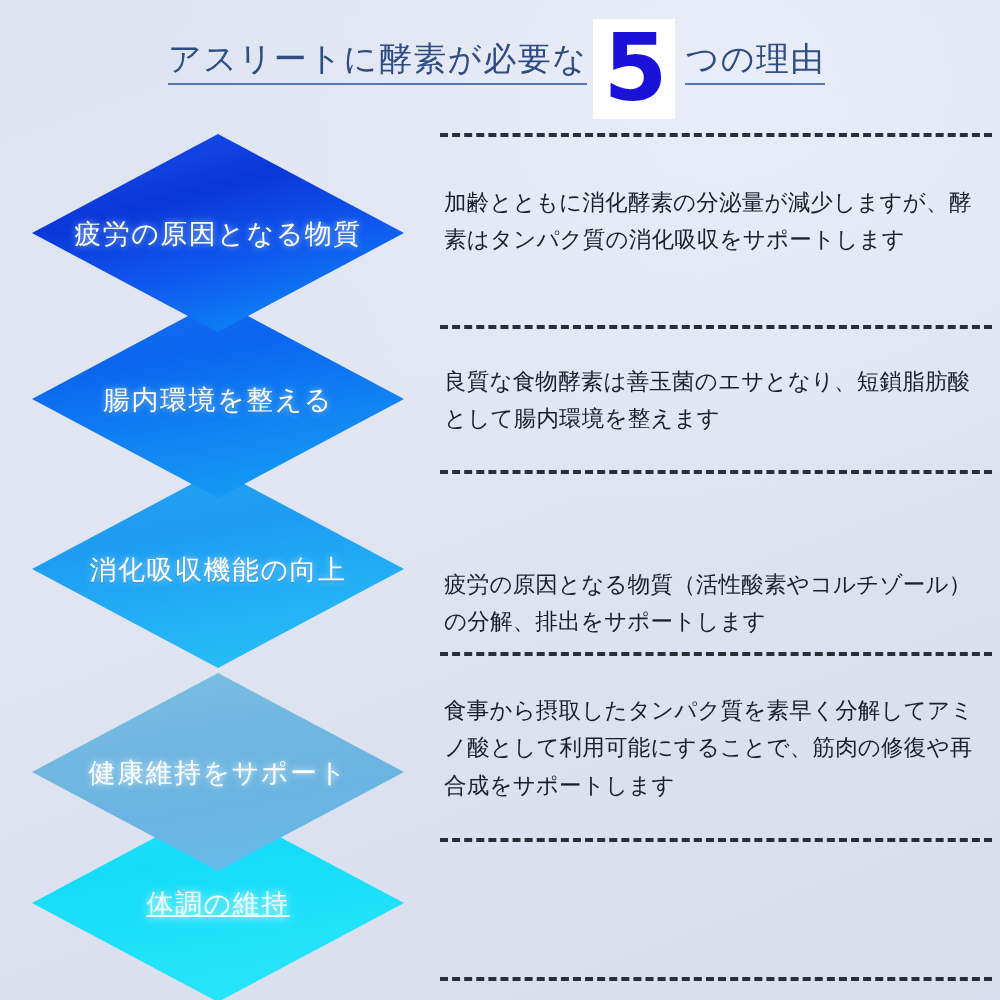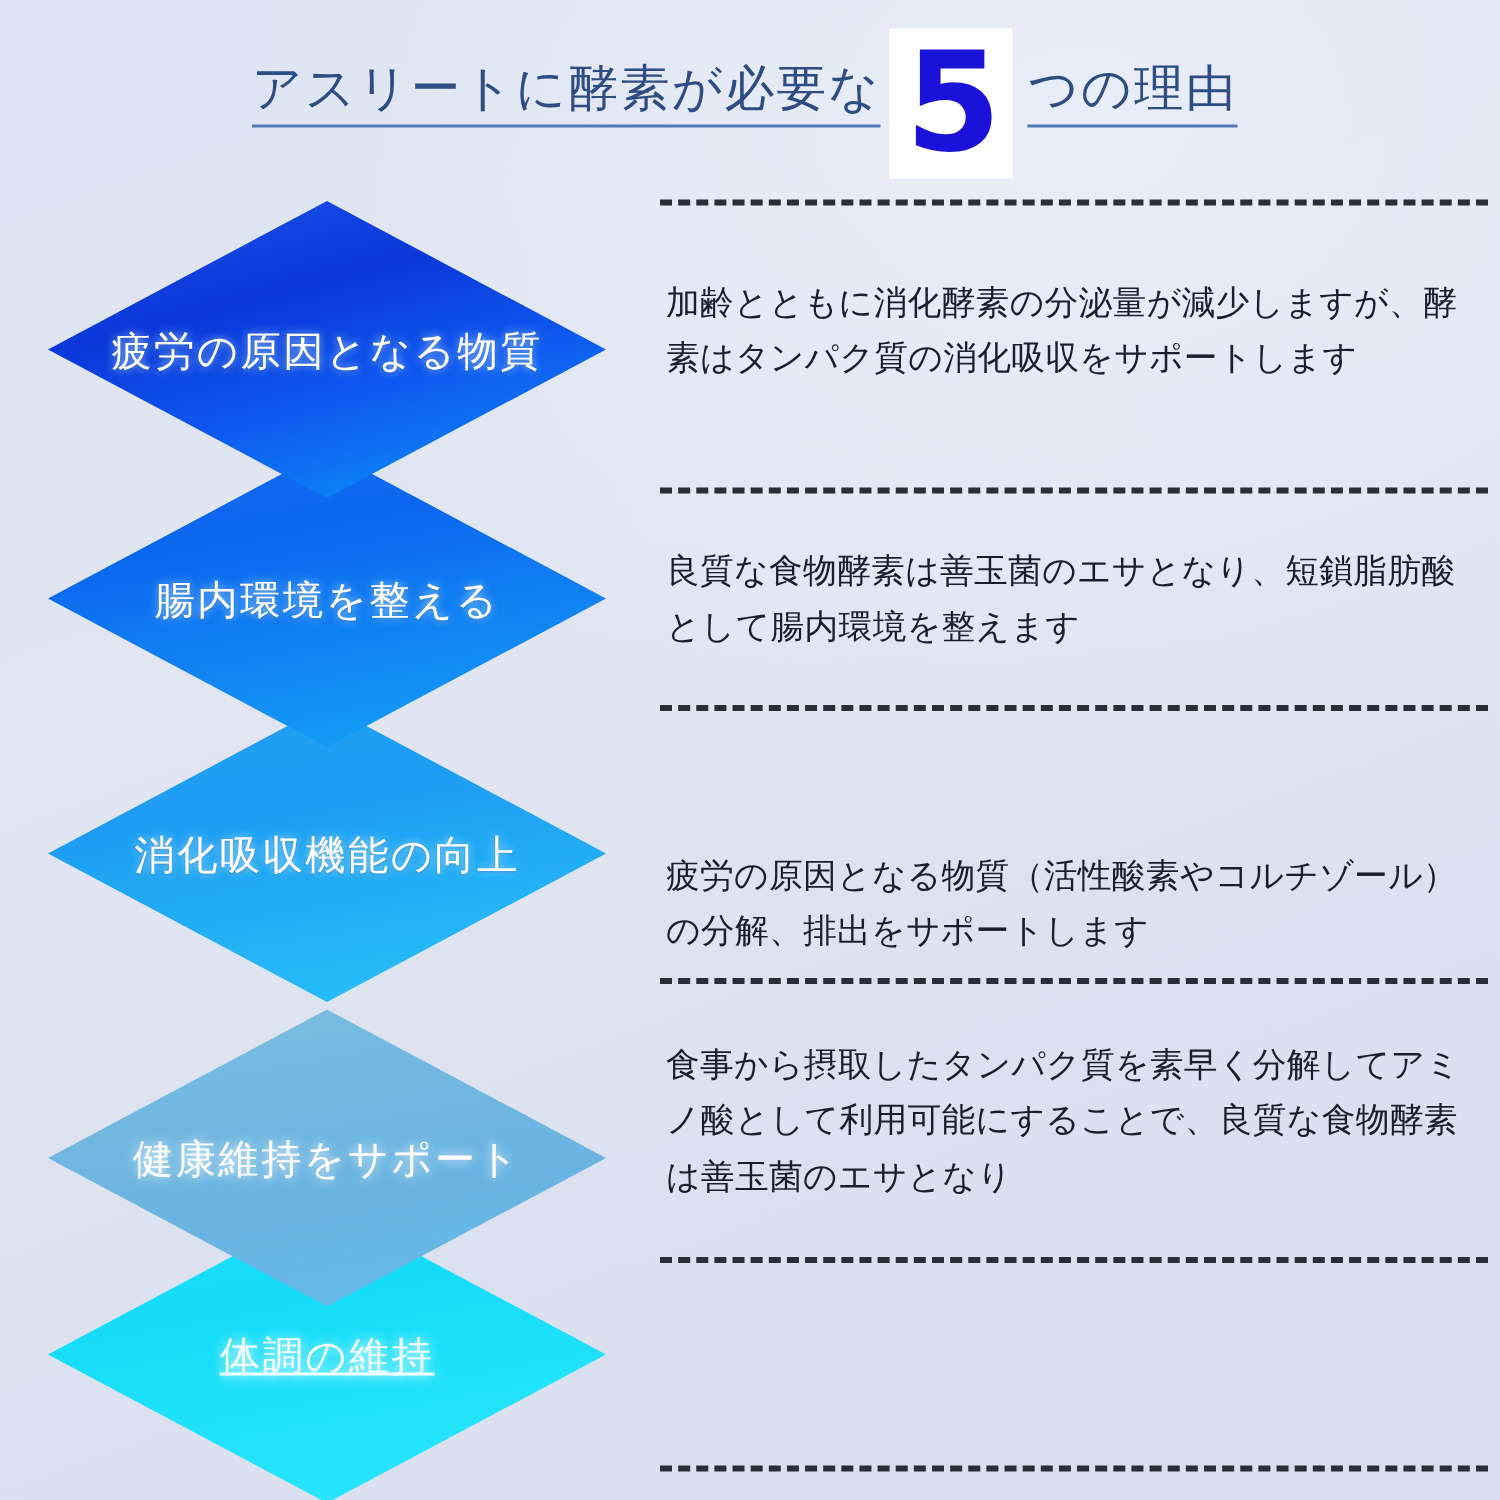--- a/index.html
+++ b/index.html
@@ -212,21 +212,21 @@
     <div class="hr-dash" style="top:133px;"></div>
     <div class="desc" style="top:184px;">加齢とともに消化酵素の分泌量が減少しますが、酵素はタンパク質の消化吸収をサポートします</div>
 
     <div class="hr-dash" style="top:325px;"></div>
     <div class="desc" style="top:363px;">良質な食物酵素は善玉菌のエサとなり、短鎖脂肪酸として腸内環境を整えます</div>
 
     <div class="hr-dash" style="top:470px;"></div>
     <div class="desc" style="top:518px;margin-top:48px;">疲労の原因となる物質（活性酸素やコルチゾール）の分解、排出をサポートします</div>
 
     <div class="hr-dash" style="top:652px;"></div>
-    <div class="desc" style="top:692px;">食事から摂取したタンパク質を素早く分解してアミノ酸として利用可能にすることで、良質な食物酵素は善玉菌のエサとなり</div>
+    <div class="desc" style="top:692px;">食事から摂取したタンパク質を素早く分解してアミノ酸として利用可能にすることで、筋肉の修復や再合成をサポートします</div>
 
     <div class="hr-dash" style="top:838px;"></div>
 
     <div class="hr-dash" style="top:977px;"></div>
 
   </div>
 
 </div>
 
 </body></html>

